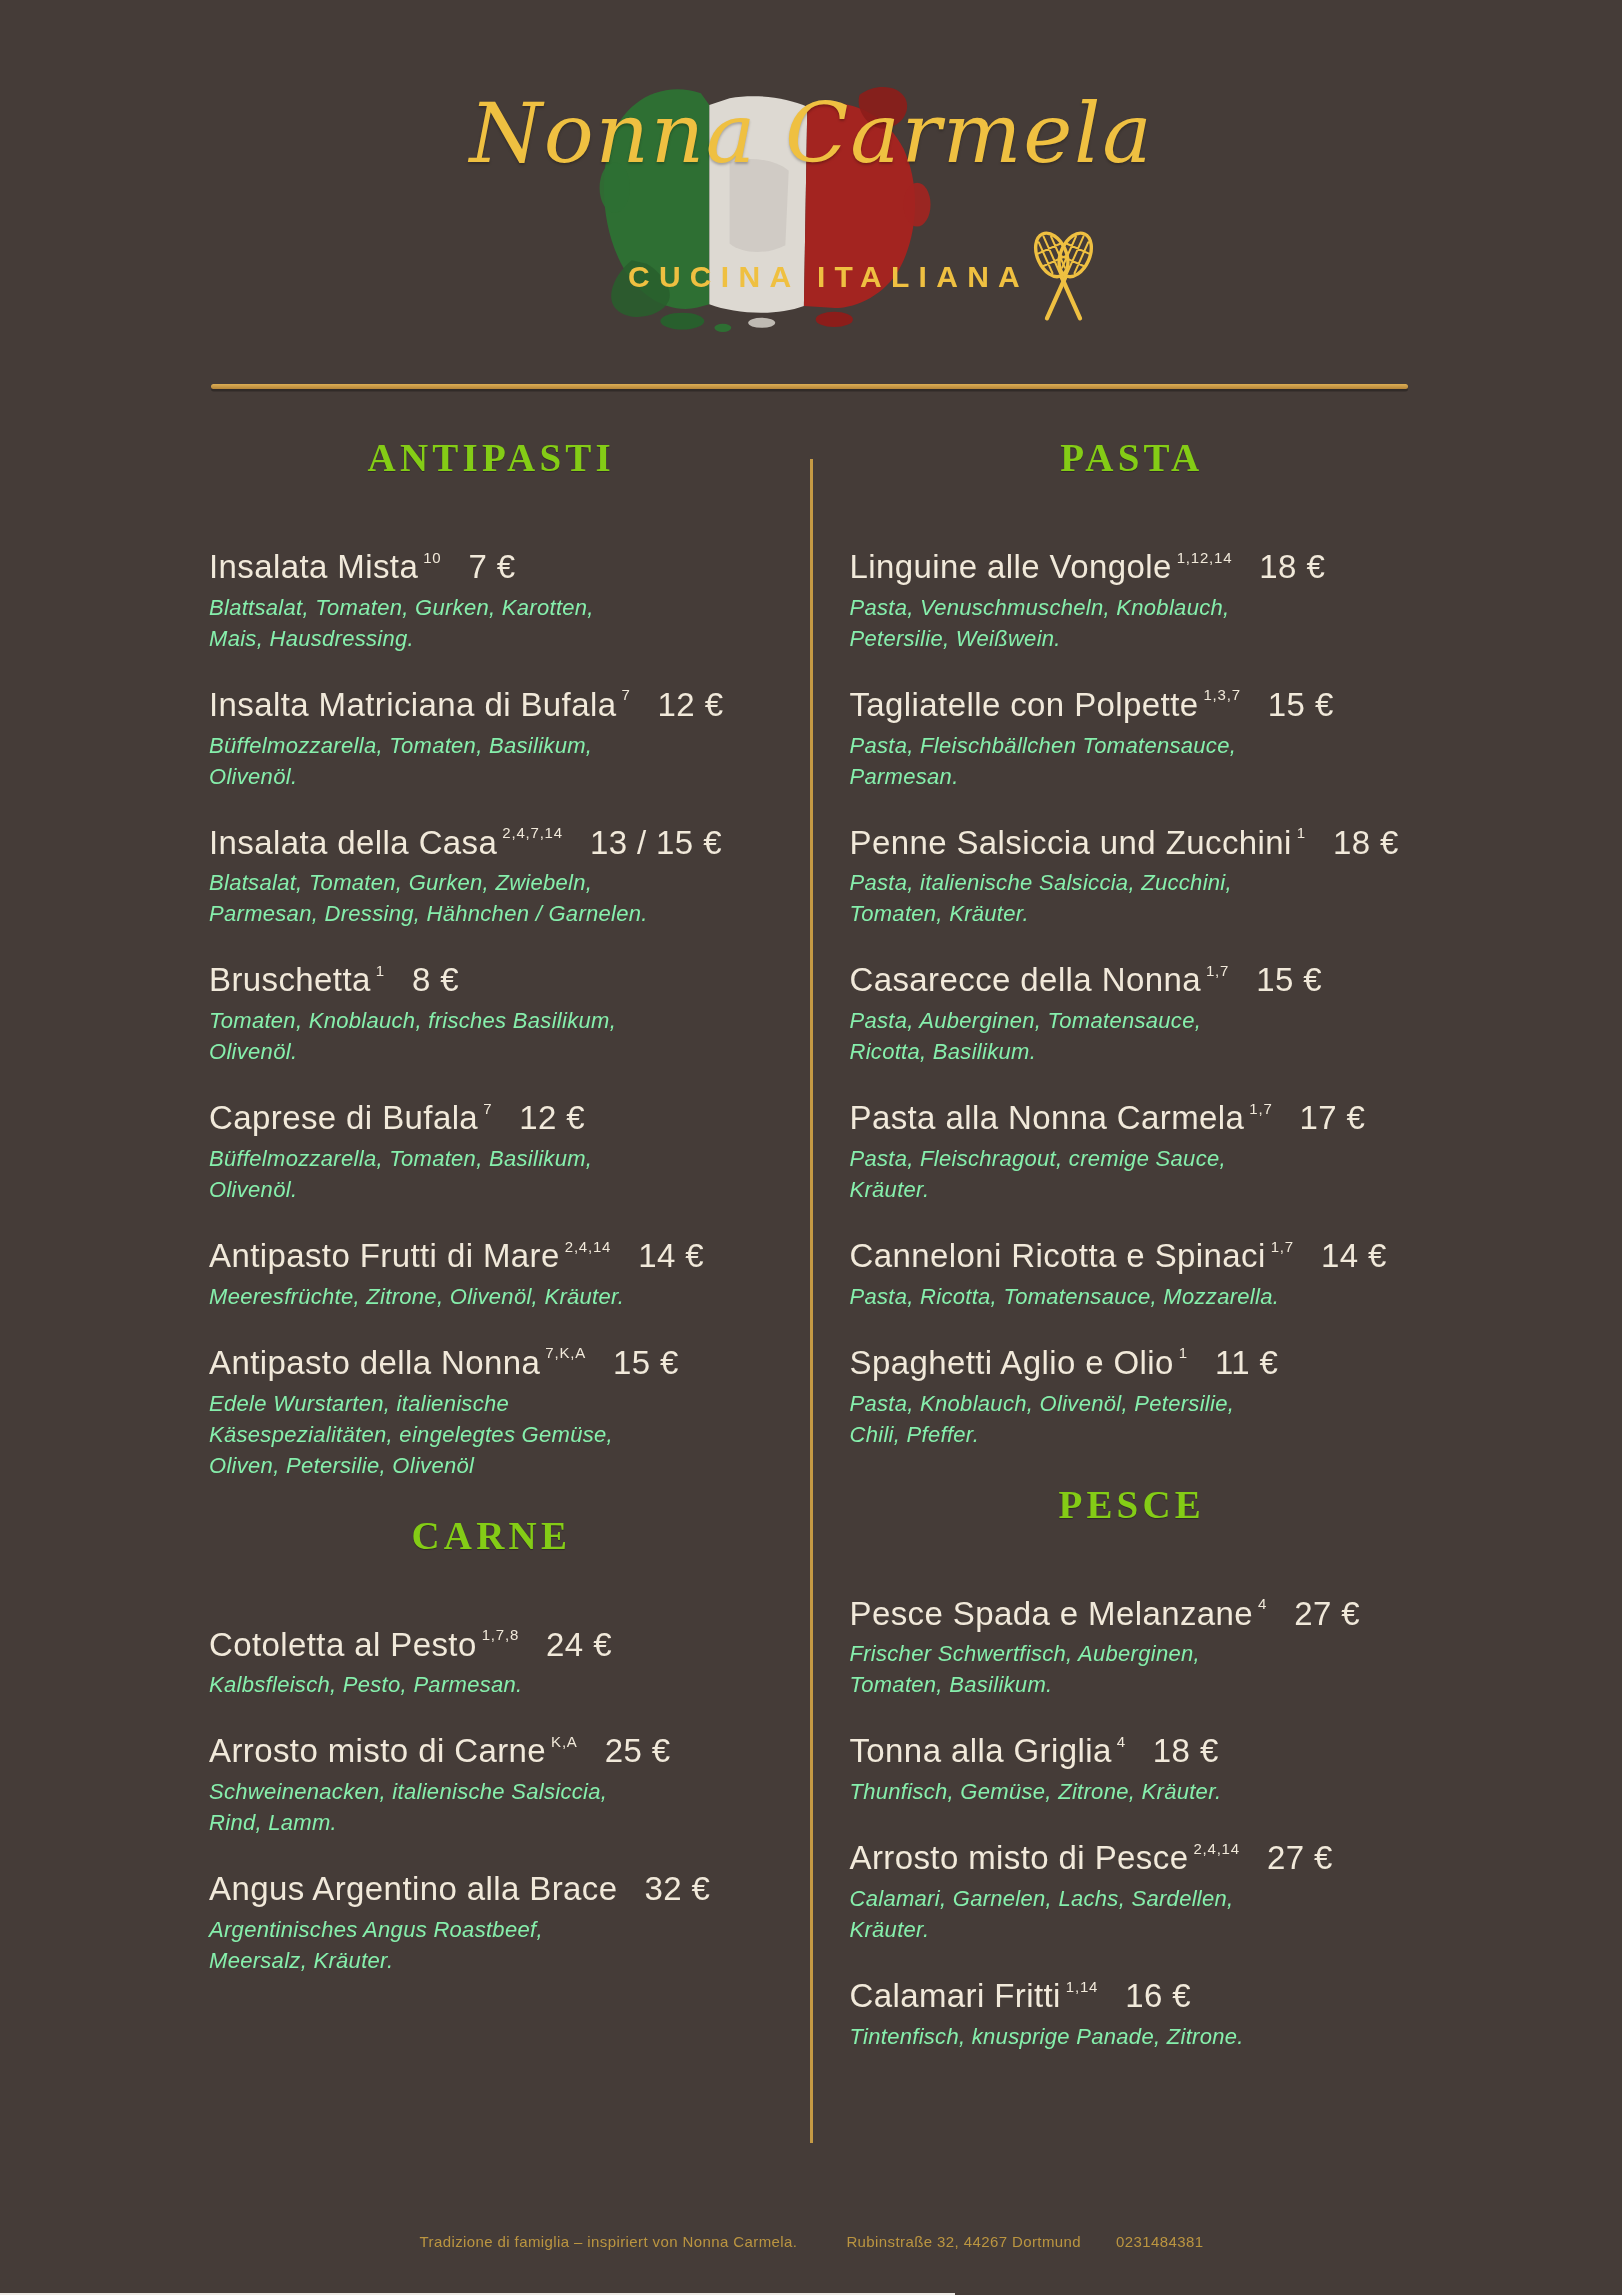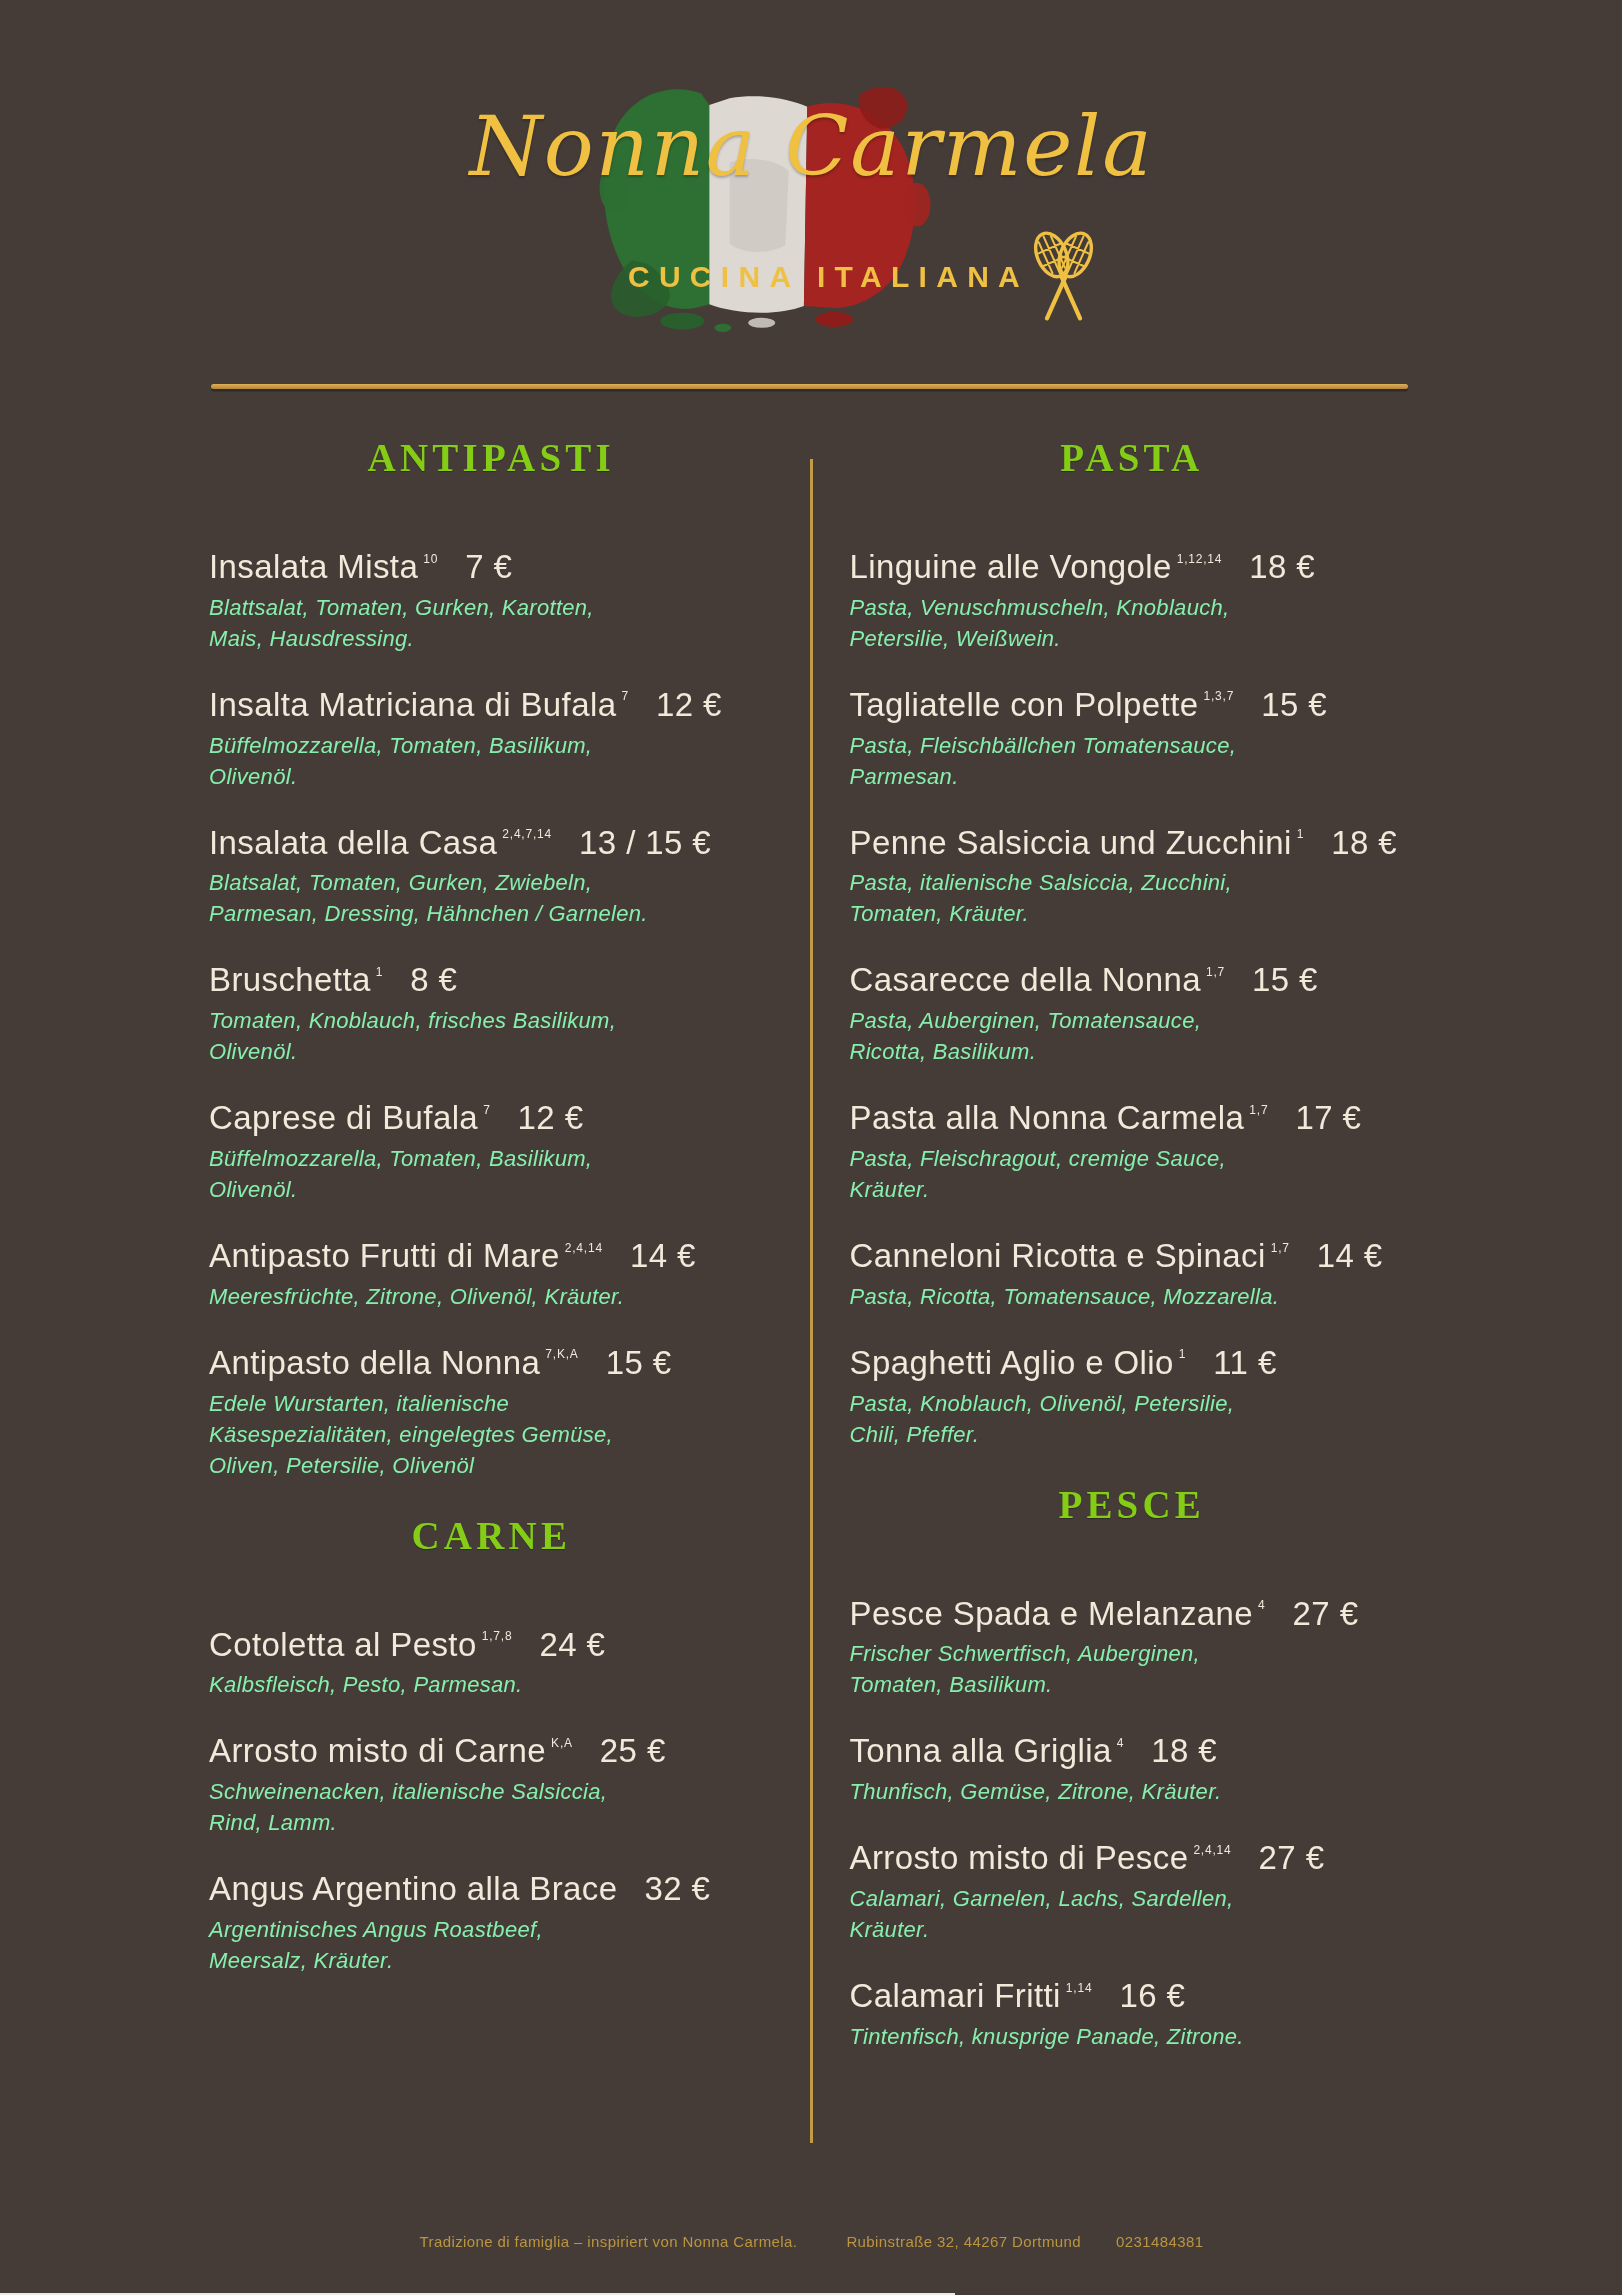--- a/index.html
+++ b/index.html
@@ -7,21 +7,21 @@
     position:relative;width:1623px;height:2295px;margin:0 auto;
     background:#453c38;overflow:hidden;
     font-family:"Liberation Sans",sans-serif;
     -webkit-font-smoothing:antialiased;
   }
 
   
   .logo-wrap{position:absolute;top:59px;left:0;width:100%;height:279px;}
   .flag-splash{position:absolute;left:581px;top:1.7px;width:358px;height:272px;}
   .logo-title{
-    position:absolute;top:42px;left:0;width:100%;text-align:center;
+    position:absolute;top:29px;left:0;width:100%;text-align:center;
     font-family:"DejaVu Serif","Liberation Serif",serif;font-style:italic;
     font-size:83px;line-height:1.1;color:#efc041;letter-spacing:1.7px;
     text-shadow:0 1.7px 2.5px rgba(0,0,0,.25);
   }
   .logo-subtitle{
     position:absolute;top:201px;left:17px;width:100%;text-align:center;
     font-size:30px;font-weight:bold;letter-spacing:9.3px;color:#efc041;
   }
   .forks-icon{position:absolute;left:1021px;top:227px;width:85px;height:100px;}
 
@@ -45,21 +45,21 @@
     margin:0 0 68px 0;text-align:center;
     font-family:"Liberation Serif","DejaVu Serif",serif;font-weight:bold;
     font-size:39px;letter-spacing:4.2px;color:#84cc16;
     text-shadow:0 0.8px 0.8px rgba(0,0,0,.3);
   }
   .menu-section + .menu-section{margin-top:29px;}
 
   .item{margin-bottom:32px;}
   .item-head{font-size:33px;line-height:37px;color:#f1e9da;letter-spacing:0.4px;}
   .item-sup{
-    font-size:12px;letter-spacing:0.8px;color:#f1e9da;
+    font-size:15px;letter-spacing:0.8px;color:#f1e9da;
     position:relative;top:-3.4px;margin-left:5px;vertical-align:super;line-height:0;
   }
   .item-price{margin-left:27px;}
   .item-desc{
     margin:6.8px 0 0 0;font-size:22px;line-height:31px;font-style:italic;
     color:#86efac;white-space:pre-line;letter-spacing:0.3px;
   }
 
   
   .footer{

